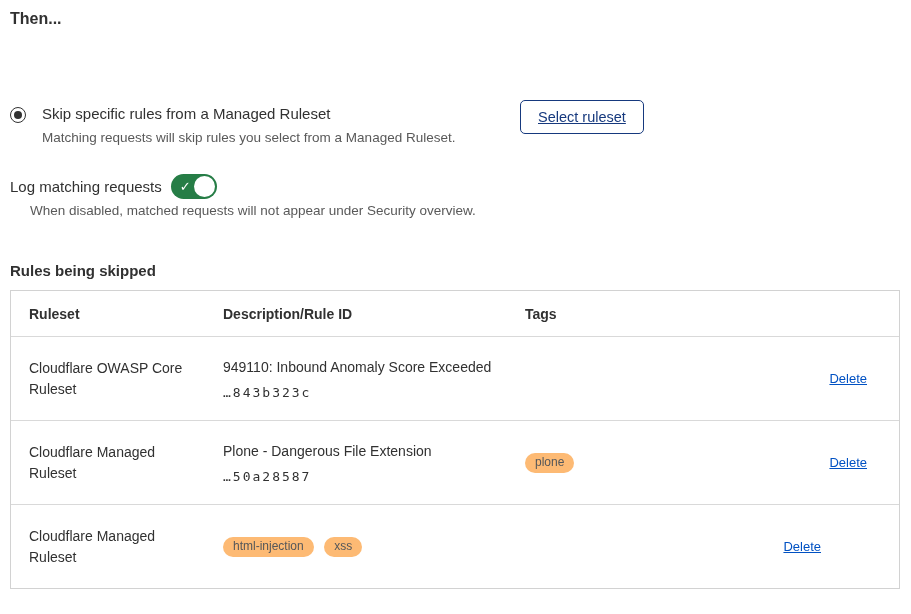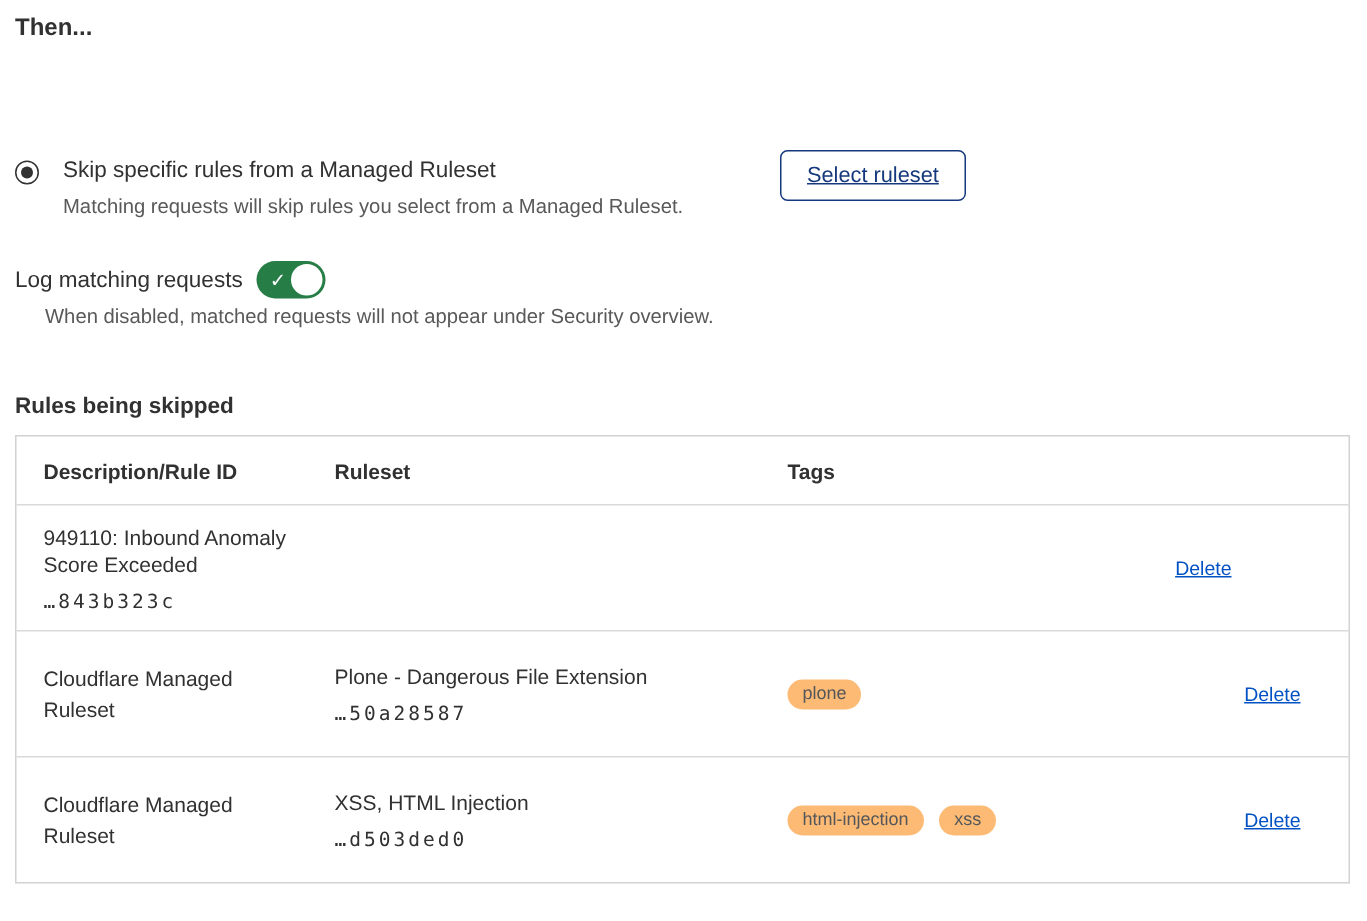--- a/index.html
+++ b/index.html
@@ -65,27 +65,28 @@
       <span class="check">✓</span>
       <span class="knob"></span>
     </span>
   </div>
   <div class="log-desc">When disabled, matched requests will not appear under Security overview.</div>
 
   <div class="h-rules">Rules being skipped</div>
 
   <div class="rules-table">
     <div class="t-row t-head">
+      <span>Ruleset</span>
       <span>Description/Rule ID</span>
-      <span>Ruleset</span>
       <span>Tags</span>
       <span></span>
     </div>
 
     <div class="t-row t-data">
+      <span class="cell-ruleset">Cloudflare OWASP Core Ruleset</span>
       <span class="cell-desc">
         <div class="desc-line">949110: Inbound Anomaly Score Exceeded</div>
         <div class="rule-id">…843b323c</div>
       </span>
       <span class="cell-tags"></span>
       <span class="delete-link">Delete</span>
     </div>
 
     <div class="t-row t-data">
       <span class="cell-ruleset">Cloudflare Managed Ruleset</span>
@@ -94,24 +95,20 @@
         <div class="rule-id">…50a28587</div>
       </span>
       <span class="cell-tags">
         <span class="tag">plone</span>
       </span>
       <span class="delete-link">Delete</span>
     </div>
 
     <div class="t-row t-data">
       <span class="cell-ruleset">Cloudflare Managed Ruleset</span>
-      <span class="cell-desc">
-        <div class="desc-line">XSS, HTML Injection</div>
-        <div class="rule-id">…d503ded0</div>
-      </span>
       <span class="cell-tags">
         <span class="tag">html-injection</span>
         <span class="tag">xss</span>
       </span>
       <span class="delete-link">Delete</span>
     </div>
   </div>
 
 </div>
 

